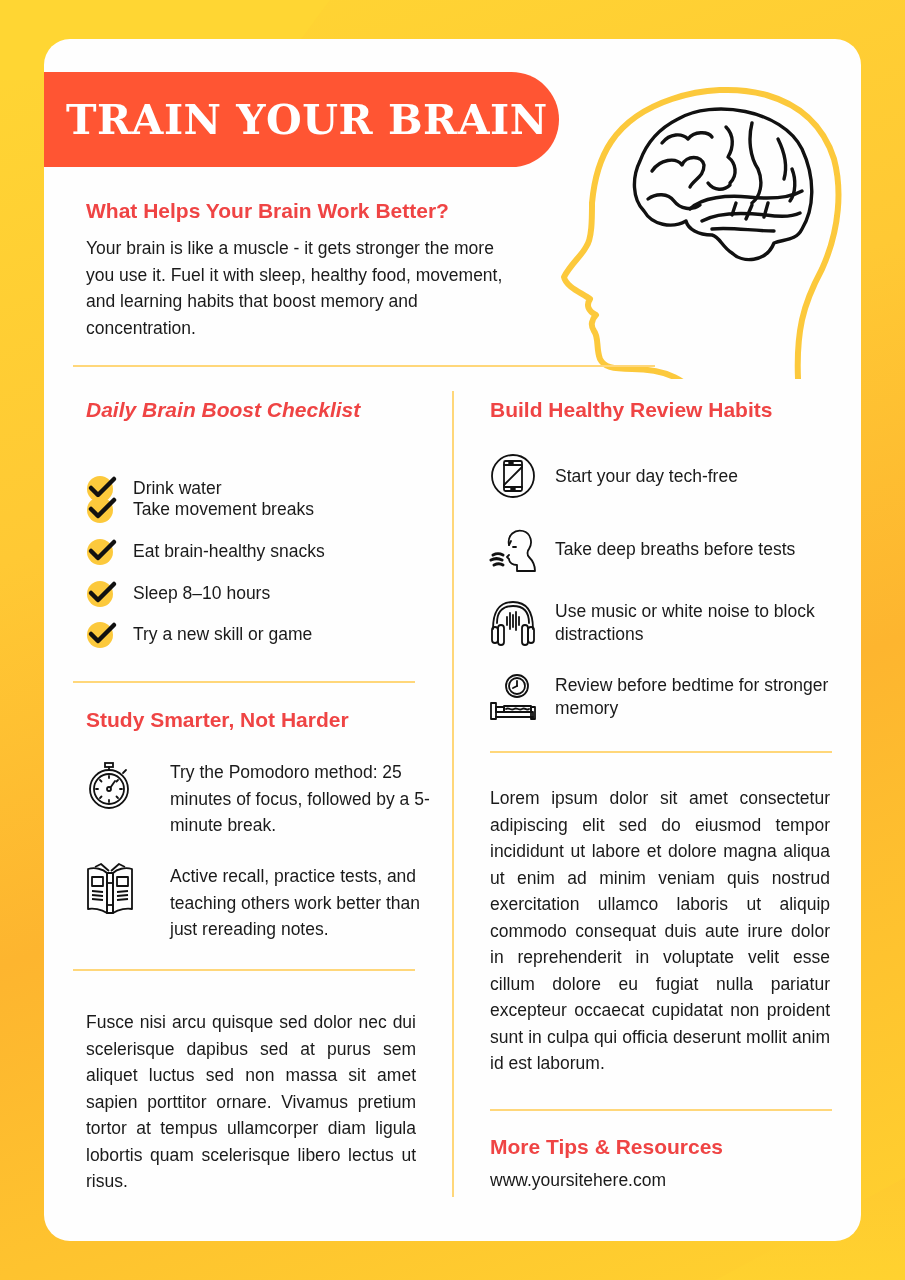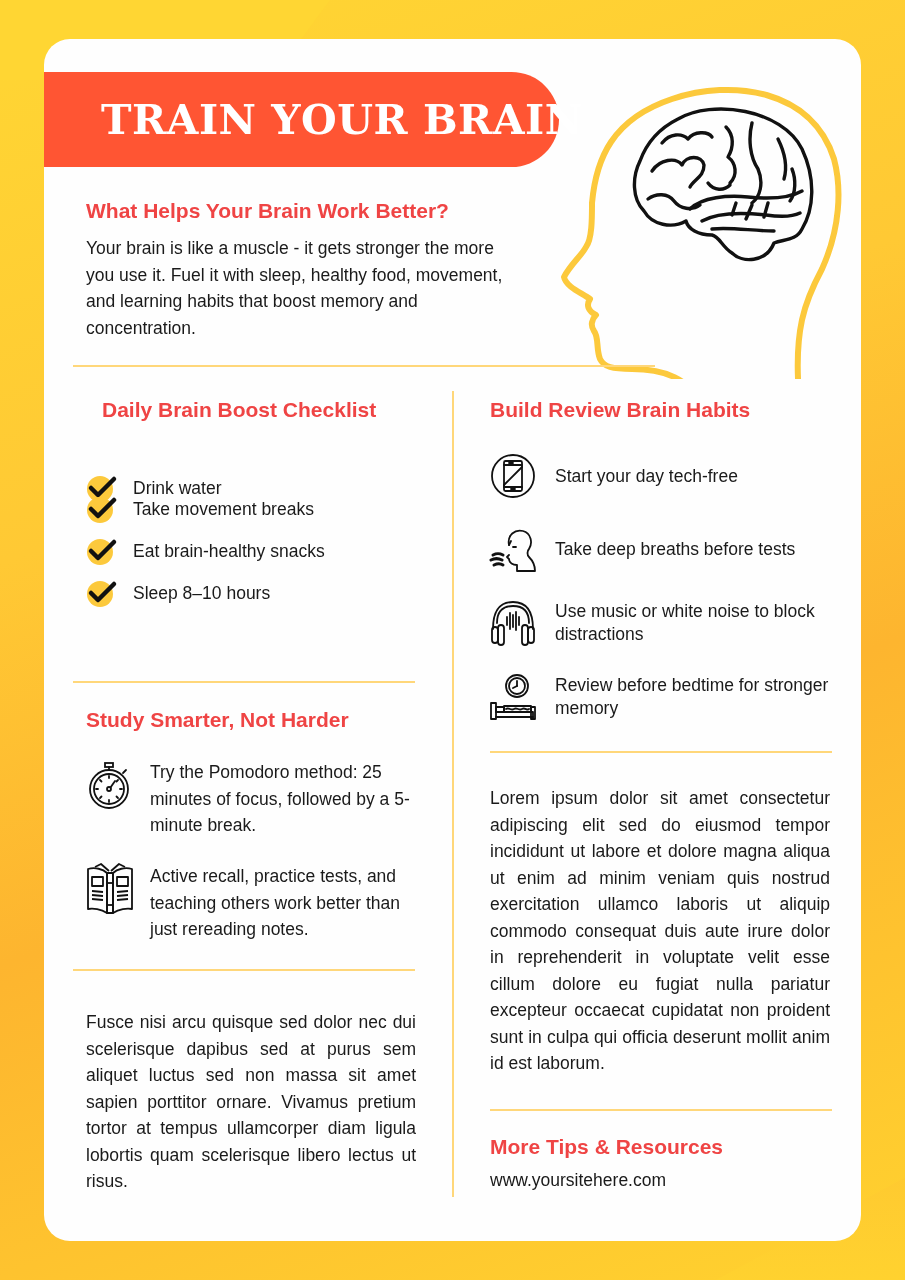--- a/index.html
+++ b/index.html
@@ -26,38 +26,38 @@
     background: #fefefe; border-radius: 26px; overflow: hidden;
   }
   .title-banner {
     position: absolute; left: 0; top: 33px; width: 515px; height: 95px;
     background: #ff5533; border-radius: 0 48px 48px 0;
     display: flex; align-items: center;
   }
   .title-banner h1 {
     font-family: "DejaVu Serif", "Liberation Serif", serif;
     font-weight: bold; color: #ffffff; font-size: 41px; letter-spacing: 0.5px;
-    padding-left: 57px; white-space: nowrap;
+    padding-left: 22px; white-space: nowrap;
   }
   .head-art { position: absolute; left: 508px; top: 40px; width: 300px; height: 300px; }
   .section-h {
     color: #ef4444; font-weight: bold; font-size: 21px; position: absolute;
     white-space: nowrap;
   }
   .body-text { font-size: 17.5px; line-height: 26.5px; color: #1a1a1a; position: absolute; }
   .justify { text-align: justify; }
   .hr { position: absolute; height: 2px; background: #ffd77a; }
   .vr { position: absolute; width: 2px; background: #ffd77a; }
   .check-item { position: absolute; left: 41px; display: flex; align-items: center; height: 34px; }
   .check-item .chk { width: 34px; height: 34px; margin-right: 14px; flex: 0 0 34px; }
   .check-item span { font-size: 17.5px; color: #1a1a1a; white-space: nowrap; }
   .habit { position: absolute; left: 445px; display: flex; align-items: center; }
   .habit .ic { width: 48px; height: 48px; flex: 0 0 48px; margin-right: 18px; }
   .habit .txt { font-size: 17.5px; line-height: 23px; color: #1a1a1a; }
-  .study { position: absolute; left: 41px; display: flex; align-items: flex-start; }
+  .study { position: absolute; left: 41px; display: flex; align-items: flex-start; gap: 20px; }
   .study .ic { width: 50px; height: 52px; flex: 0 0 50px; margin-right: 15px; }
   .study .txt { font-size: 17.5px; line-height: 26.5px; color: #1a1a1a; width: 280px; }
   .link { position: absolute; font-size: 17.5px; color: #1a1a1a; }
 </style>
 </head>
 <body>
 
 <div class="bg-shape-tr"></div>
 <div class="bg-shape-tl"></div>
 
@@ -87,21 +87,21 @@
       <path d="M156 104 C162 112 172 112 178 106"></path>
     </g>
   </svg>
 
   <div class="section-h" style="left:42px; top:160px;">What Helps Your Brain Work Better?</div>
   <div class="body-text" style="left:42px; top:196px; width:440px;">Your brain is like a muscle - it gets stronger the more you use it. Fuel it with sleep, healthy food, movement, and learning habits that boost memory and concentration.</div>
 
   <div class="hr" style="left:29px; top:326px; width:582px;"></div>
   <div class="vr" style="left:408px; top:352px; height:806px;"></div>
 
-  <div class="section-h" style="left:58px; top:359px;">Daily Brain Boost Checklist</div>
+  <div class="section-h" style="left:42px; top:359px;font-style:italic;">Daily Brain Boost Checklist</div>
 
   <div class="check-item" style="top:412px;margin-top:20px;">
     <svg class="chk" viewBox="0 0 34 34">
         <circle cx="15" cy="18" r="13" fill="#fcc93c"></circle>
         <path d="M6 17 L13 24 L29 8" fill="none" stroke="#111" stroke-width="4.5" stroke-linecap="round" stroke-linejoin="round"></path>
       </svg>
     <span>Drink water</span>
   </div>
   <div class="check-item" style="top:453px;">
     <svg class="chk" viewBox="0 0 34 34">
@@ -116,20 +116,27 @@
         <path d="M6 17 L13 24 L29 8" fill="none" stroke="#111" stroke-width="4.5" stroke-linecap="round" stroke-linejoin="round"></path>
       </svg>
     <span>Eat brain-healthy snacks</span>
   </div>
   <div class="check-item" style="top:537px;text-align:center;">
     <svg class="chk" viewBox="0 0 34 34">
         <circle cx="15" cy="18" r="13" fill="#fcc93c"></circle>
         <path d="M6 17 L13 24 L29 8" fill="none" stroke="#111" stroke-width="4.5" stroke-linecap="round" stroke-linejoin="round"></path>
       </svg>
     <span>Sleep 8–10 hours</span>
+  </div>
+  <div class="check-item" style="top:578px;">
+    <svg class="chk" viewBox="0 0 34 34">
+        <circle cx="15" cy="18" r="13" fill="#fcc93c"></circle>
+        <path d="M6 17 L13 24 L29 8" fill="none" stroke="#111" stroke-width="4.5" stroke-linecap="round" stroke-linejoin="round"></path>
+      </svg>
+    <span>Try a new skill or game</span>
   </div>
 
   <div class="hr" style="left:29px; top:642px; width:342px;"></div>
 
   <div class="section-h" style="left:42px; top:669px;">Study Smarter, Not Harder</div>
 
   <div class="study" style="top:720px;">
     <svg class="ic" viewBox="0 0 50 52">
       <g fill="none" stroke="#111" stroke-width="1.8" stroke-linecap="round">
         <circle cx="24" cy="30" r="19"></circle>
@@ -172,21 +179,21 @@
           <path d="M40 4 L34 1 L26 8"></path>
       </g>
     </svg>
     <div class="txt">Active recall, practice tests, and teaching others work better than just rereading notes.</div>
   </div>
 
   <div class="hr" style="left:29px; top:930px; width:342px;"></div>
 
   <div class="body-text justify" style="left:42px; top:970px; width:330px;">Fusce nisi arcu quisque sed dolor nec dui scelerisque dapibus sed at purus sem aliquet luctus sed non massa sit amet sapien porttitor ornare. Vivamus pretium tortor at tempus ullamcorper diam ligula lobortis quam scelerisque libero lectus ut risus.</div>
 
-  <div class="section-h" style="left:446px; top:359px;">Build Review Brain Habits</div>
+  <div class="section-h" style="left:446px; top:359px;">Build Healthy Review Habits</div>
 
   <div class="habit" style="top:413px;">
     <svg class="ic" viewBox="0 0 48 48">
       <g fill="none" stroke="#111" stroke-width="1.8" stroke-linecap="round">
         <circle cx="24" cy="24" r="21"></circle>
         <rect x="15" y="9" width="18" height="30" rx="1.5"></rect>
         <line x1="15" y1="13" x2="33" y2="13"></line>
           <line x1="15" y1="35" x2="33" y2="35"></line>
         <line x1="20" y1="11" x2="24" y2="11"></line>
           <line x1="22" y1="37" x2="26" y2="37"></line>

